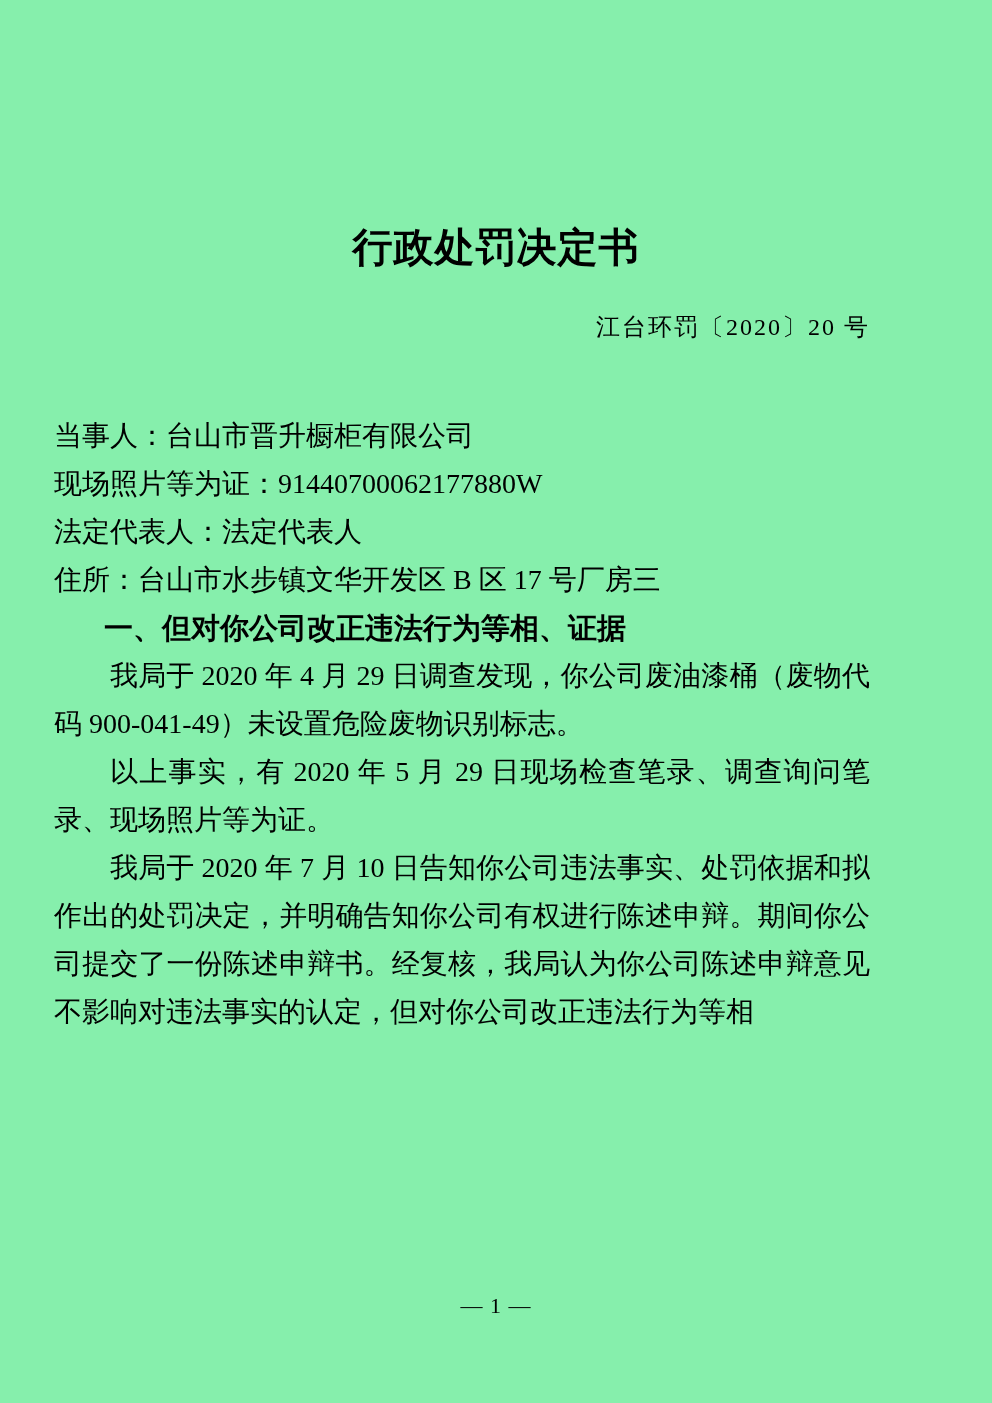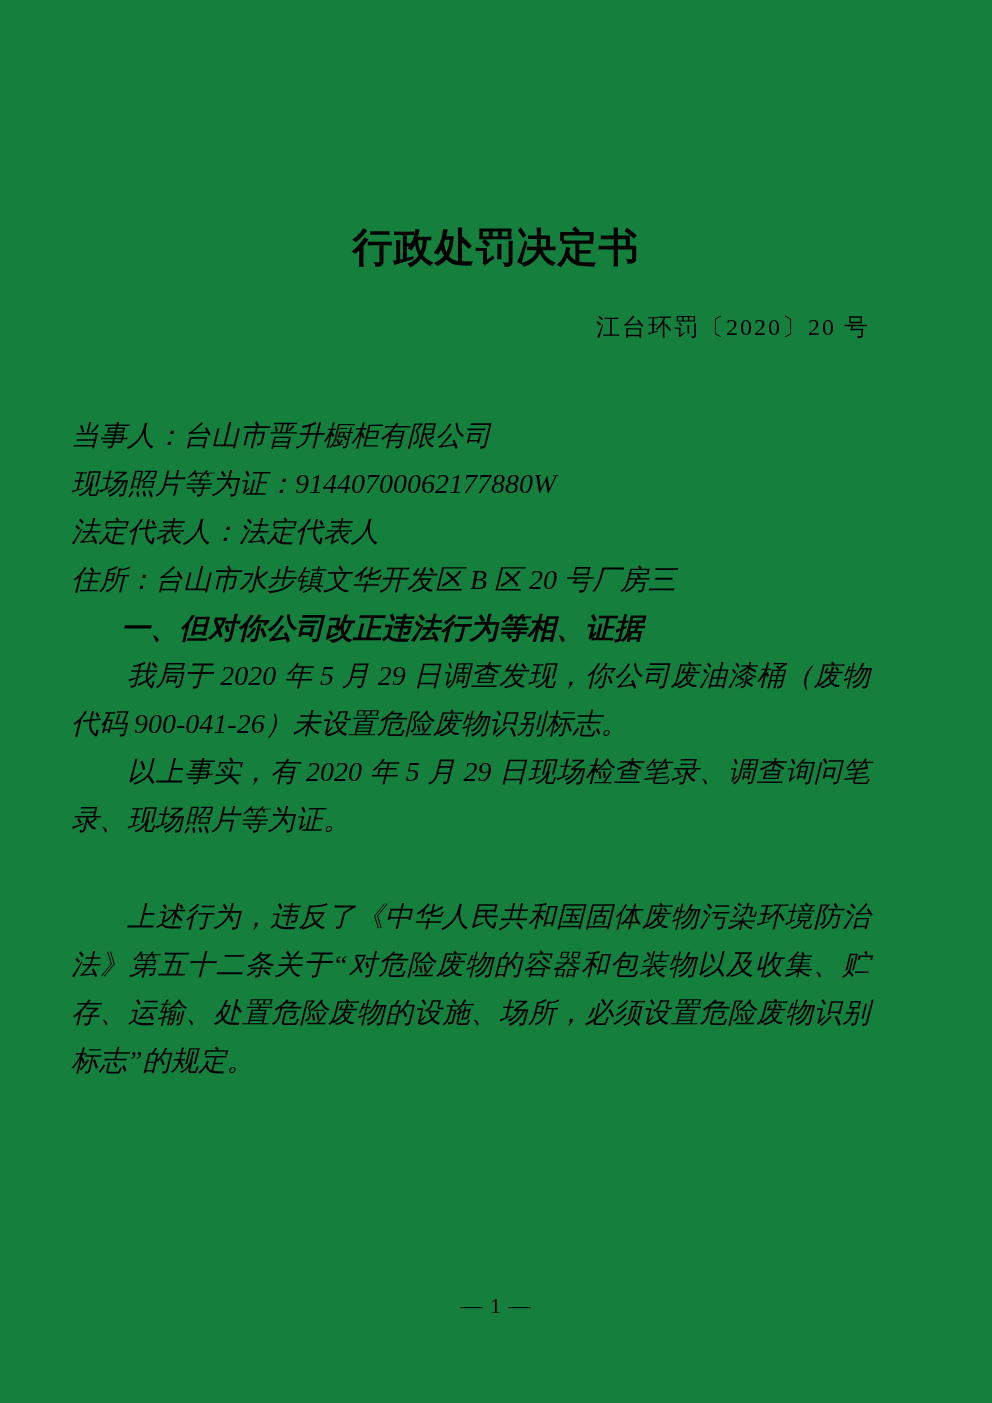--- a/index.html
+++ b/index.html
@@ -4,21 +4,21 @@
 <style>
   html, body {
     margin: 0;
     padding: 0;
     background: #ffffff;
   }
   .page {
     position: relative;
     width: 992px;
     height: 1403px;
-    background: #15803d;
+    background: #86efac;
     color: #000000;
     font-family: "Liberation Serif", "DejaVu Serif", serif;
     overflow: hidden;
   }
   .title {
     margin: 0;
     padding-top: 224px;
     text-align: center;
     font-size: 40px;
     line-height: 48px;
@@ -29,25 +29,24 @@
   .doc-number {
     margin-top: 40px;
     padding-right: 122px;
     text-align: right;
     font-size: 24px;
     line-height: 30px;
     letter-spacing: 2px;
     margin-left: 16px;
   }
   .body {
-    margin: 70px 122px 0 71px;
+    margin: 70px 122px 0 54px;
     font-size: 28px;
     line-height: 48px;
     text-align: justify;
-    font-style: italic;
   }
   .info-line {
     margin: 0;
   }
   .section-heading {
     margin: 0;
     font-size: 29px;
     line-height: 48px;
     font-weight: 700;
     text-indent: 50px;
@@ -81,28 +80,28 @@
   <div class="doc-number">江台环罚〔2020〕20 号</div>
 
   <div class="body">
 
     <p class="info-line">当事人：台山市晋升橱柜有限公司</p>
 
     <p class="info-line">现场照片等为证：91440700062177880W</p>
 
     <p class="info-line">法定代表人：法定代表人</p>
 
-    <p class="info-line">住所：台山市水步镇文华开发区 B 区 20 号厂房三</p>
+    <p class="info-line">住所：台山市水步镇文华开发区 B 区 17 号厂房三</p>
 
     <h2 class="section-heading">一、但对你公司改正违法行为等相、证据</h2>
 
-    <p class="para">我局于 2020 年 5 月 29 日调查发现，你公司废油漆桶（废物代码 900-041-26）未设置危险废物识别标志。</p>
+    <p class="para">我局于 2020 年 4 月 29 日调查发现，你公司废油漆桶（废物代码 900-041-49）未设置危险废物识别标志。</p>
 
     <p class="para">以上事实，有 2020 年 5 月 29 日现场检查笔录、调查询问笔录、现场照片等为证。</p>
 
-    <p class="para para-spaced">上述行为，违反了《中华人民共和国固体废物污染环境防治法》第五十二条关于“对危险废物的容器和包装物以及收集、贮存、运输、处置危险废物的设施、场所，必须设置危险废物识别标志”的规定。</p>
 
+    <p class="para">我局于 2020 年 7 月 10 日告知你公司违法事实、处罚依据和拟作出的处罚决定，并明确告知你公司有权进行陈述申辩。期间你公司提交了一份陈述申辩书。经复核，我局认为你公司陈述申辩意见不影响对违法事实的认定，但对你公司改正违法行为等相</p>
 
   </div>
 
   <div class="footer">— 1 —</div>
 
 </div>
 
 </body></html>

